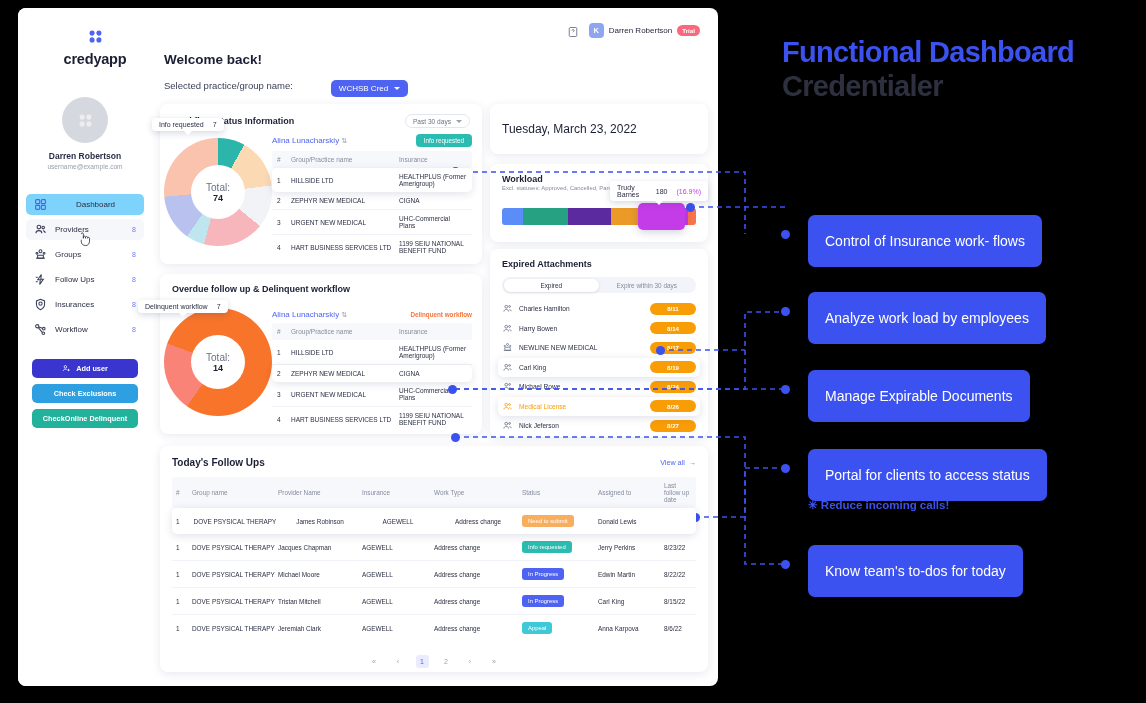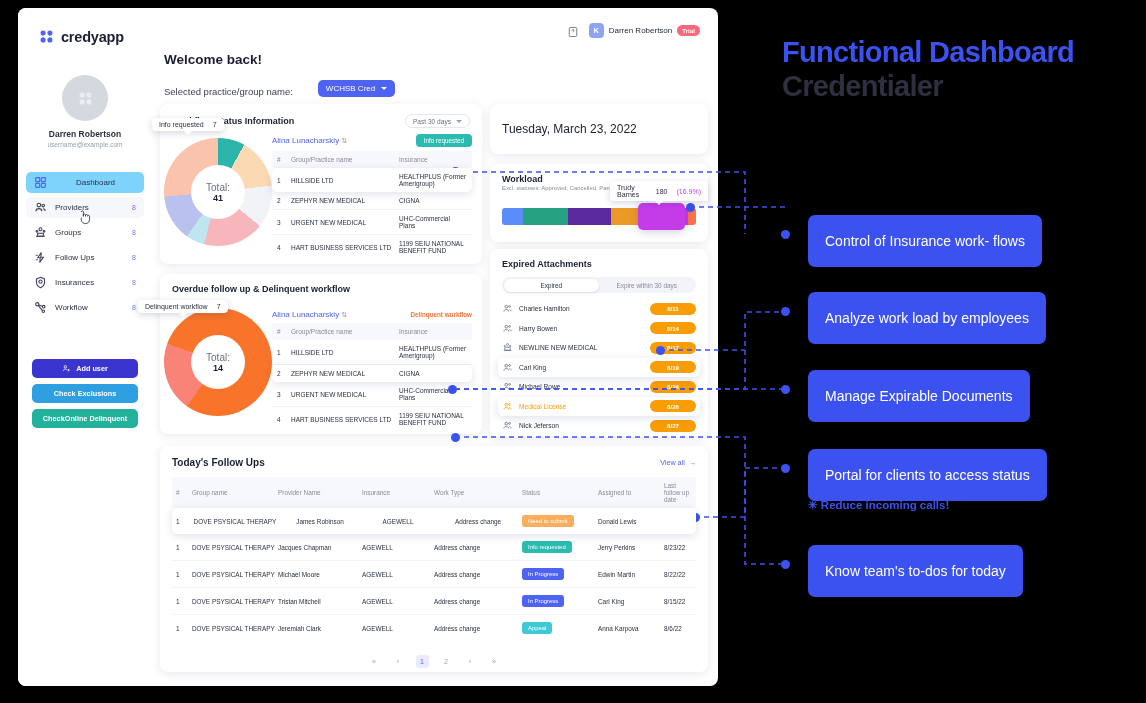--- a/index.html
+++ b/index.html
@@ -17,21 +17,21 @@
     position: absolute; left: 18px; top: 8px; width: 700px; height: 678px;
     background: #ffffff; border-radius: 8px; overflow: hidden;
   }
   .app-inner { position: relative; width: 100%; height: 100%; display: flex; }
 
   
   .sidebar {
     width: 134px; flex: 0 0 134px; background: #ffffff; position: relative;
     padding-top: 12px;
   }
-  .logo { display: flex; align-items: center; gap: 6px; padding: 8px 0 0 20px; }
+  .logo { display: flex; align-items: center; gap: 6px; padding: 8px 0 0 20px; flex-direction: column; }
   .logo-mark { width: 17px; height: 17px; position: relative; }
   .logo-text { font-size: 14.5px; font-weight: 700; color: #1b1f33; letter-spacing: -.2px; }
 
   .avatar-big {
     width: 46px; height: 46px; border-radius: 50%; background: #d5d8df;
     margin: 30px auto 0; display: flex; align-items: center; justify-content: center;
   }
   .user-name { text-align: center; font-size: 8.5px; color: #2a2e43; margin-top: 8px; font-weight: 600; }
   .user-mail { text-align: center; font-size: 6.6px; color: #9aa0ae; margin-top: 2px; }
 
@@ -62,21 +62,21 @@
   
   .main { flex: 1; position: relative; padding: 0 12px 0 4px; }
   .topbar { height: 44px; display: flex; align-items: center; justify-content: flex-end; gap: 10px; padding-right: 6px; }
   .topicon { width: 12px; height: 13px; color: #6b7184; cursor: pointer; }
   .topuser { display: flex; align-items: center; gap: 5px; }
   .avatar-sm { width: 15px; height: 15px; border-radius: 4px; background: #8ea6f2; color: #fff; font-size: 7.5px; display: flex; align-items: center; justify-content: center; font-weight: 700; }
   .topname { font-size: 8px; color: #262a3d; }
   .badge-trial { background: #f8697c; color: #fff; font-size: 6.2px; border-radius: 7px; padding: 2px 5px; font-weight: 600; }
 
   .welcome { font-size: 13.5px; font-weight: 700; color: #1b1f33; padding-left: 8px; }
-  .selrow { display: flex; align-items: flex-end; gap: 9px; padding: 13px 0 0 8px; }
+  .selrow { display: flex; align-items: flex-start; gap: 22px; padding: 13px 0 0 8px; }
   .sel-label { font-size: 9.5px; color: #3b4158; }
   .sel-pill {
     background: #4f63f2; color: #fff; font-size: 8px; border-radius: 5px;
     padding: 4px 8px; display: flex; align-items: center; gap: 6px; cursor: pointer; font-weight: 500; margin-left: 16px;
   }
   .caret { width: 0; height: 0; border-left: 3px solid transparent; border-right: 3px solid transparent; border-top: 3.5px solid currentColor; }
 
   .card { background: #fff; border-radius: 8px; box-shadow: 0 2px 10px rgba(30,40,90,.10); position: absolute; }
   .card-title { font-size: 9px; font-weight: 700; color: #1b1f33; }
 
@@ -342,21 +342,21 @@
           <span class="dd-pill">
             <span>Past 30 days</span>
             <i class="caret" style="border-top-color:#9aa0ae"></i>
           </span>
         </div>
 
         <div class="donut-wrap">
           <div class="donut" style="position:absolute;background:conic-gradient(#2bb5ab 0deg 29deg,#fbd9b3 29deg 83deg,#f2f3f6 83deg 129deg,#f7b6bb 129deg 195deg,#bfe6ef 195deg 215deg,#b9c2ee 215deg 265deg,#f9c3ad 265deg 360deg);"></div>
           <div class="donut-center">
             <span class="dc-1">Total:</span>
-            <span class="dc-2">41</span>
+            <span class="dc-2">74</span>
           </div>
         </div>
         <div class="tip" style="left:-8px;top:14px;">
           <span>Info requested</span>
           <span class="n">7</span>
         </div>
 
         <div class="mini-table">
           <div class="mt-head">
             <span class="mt-person">

